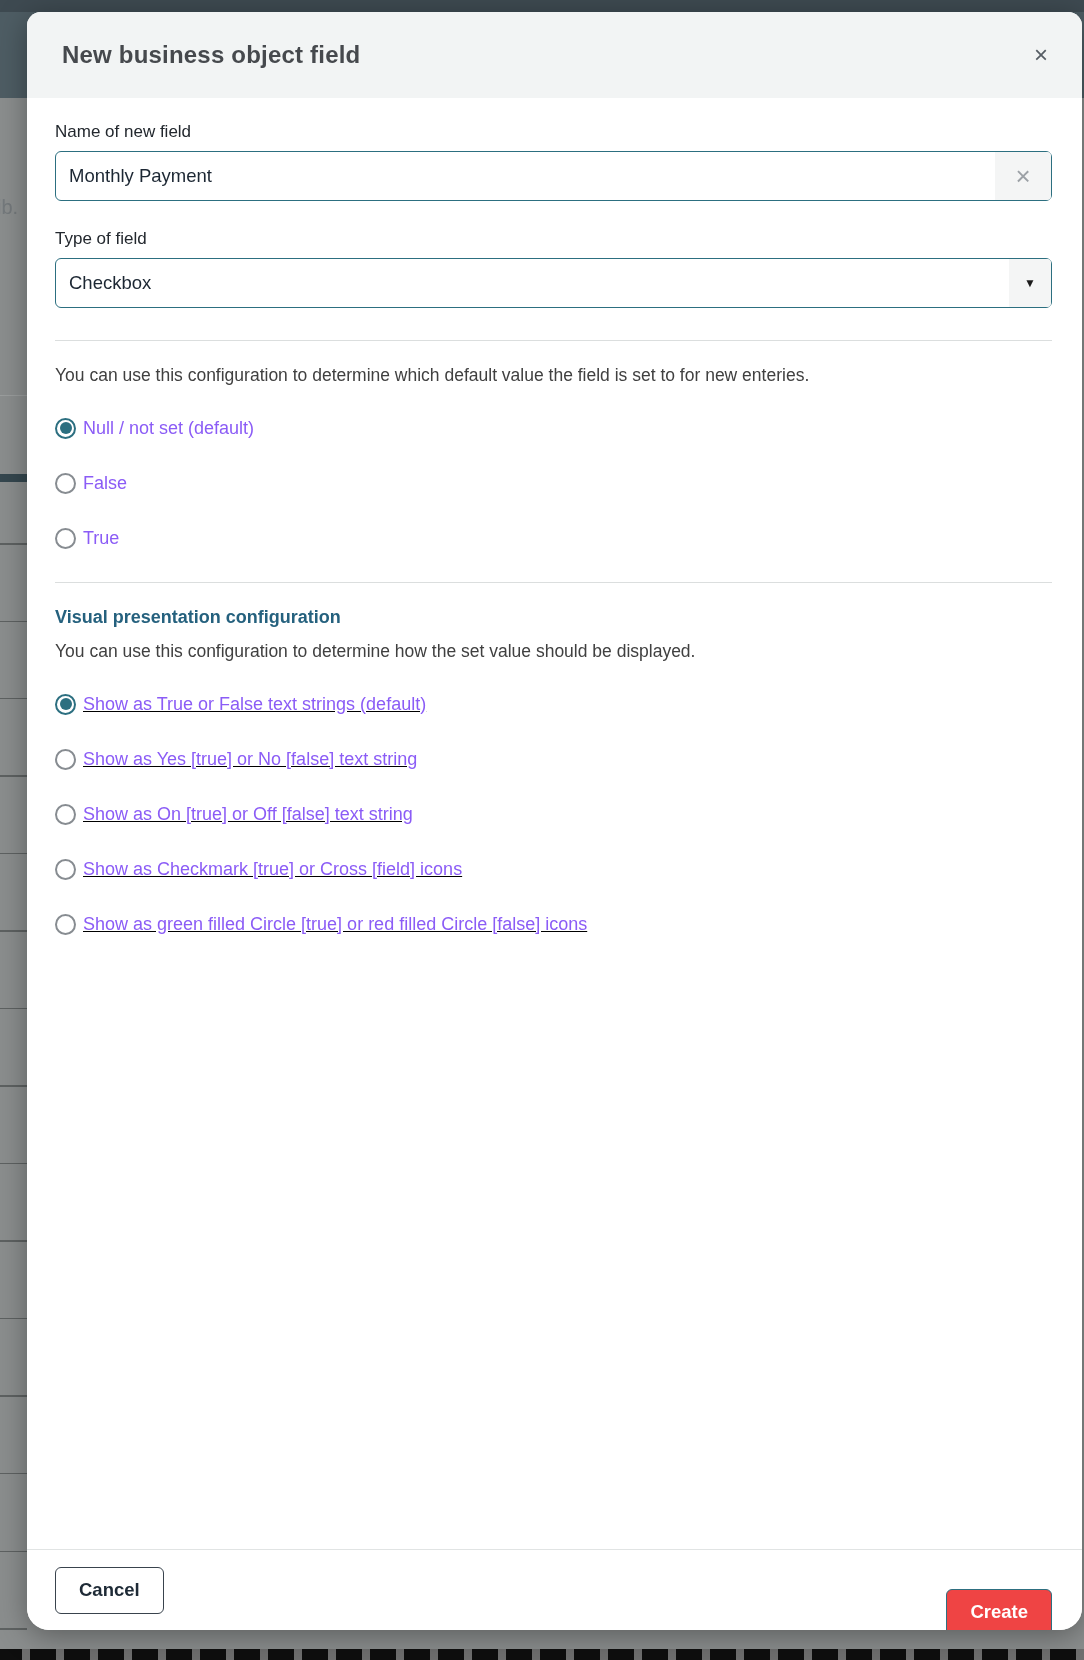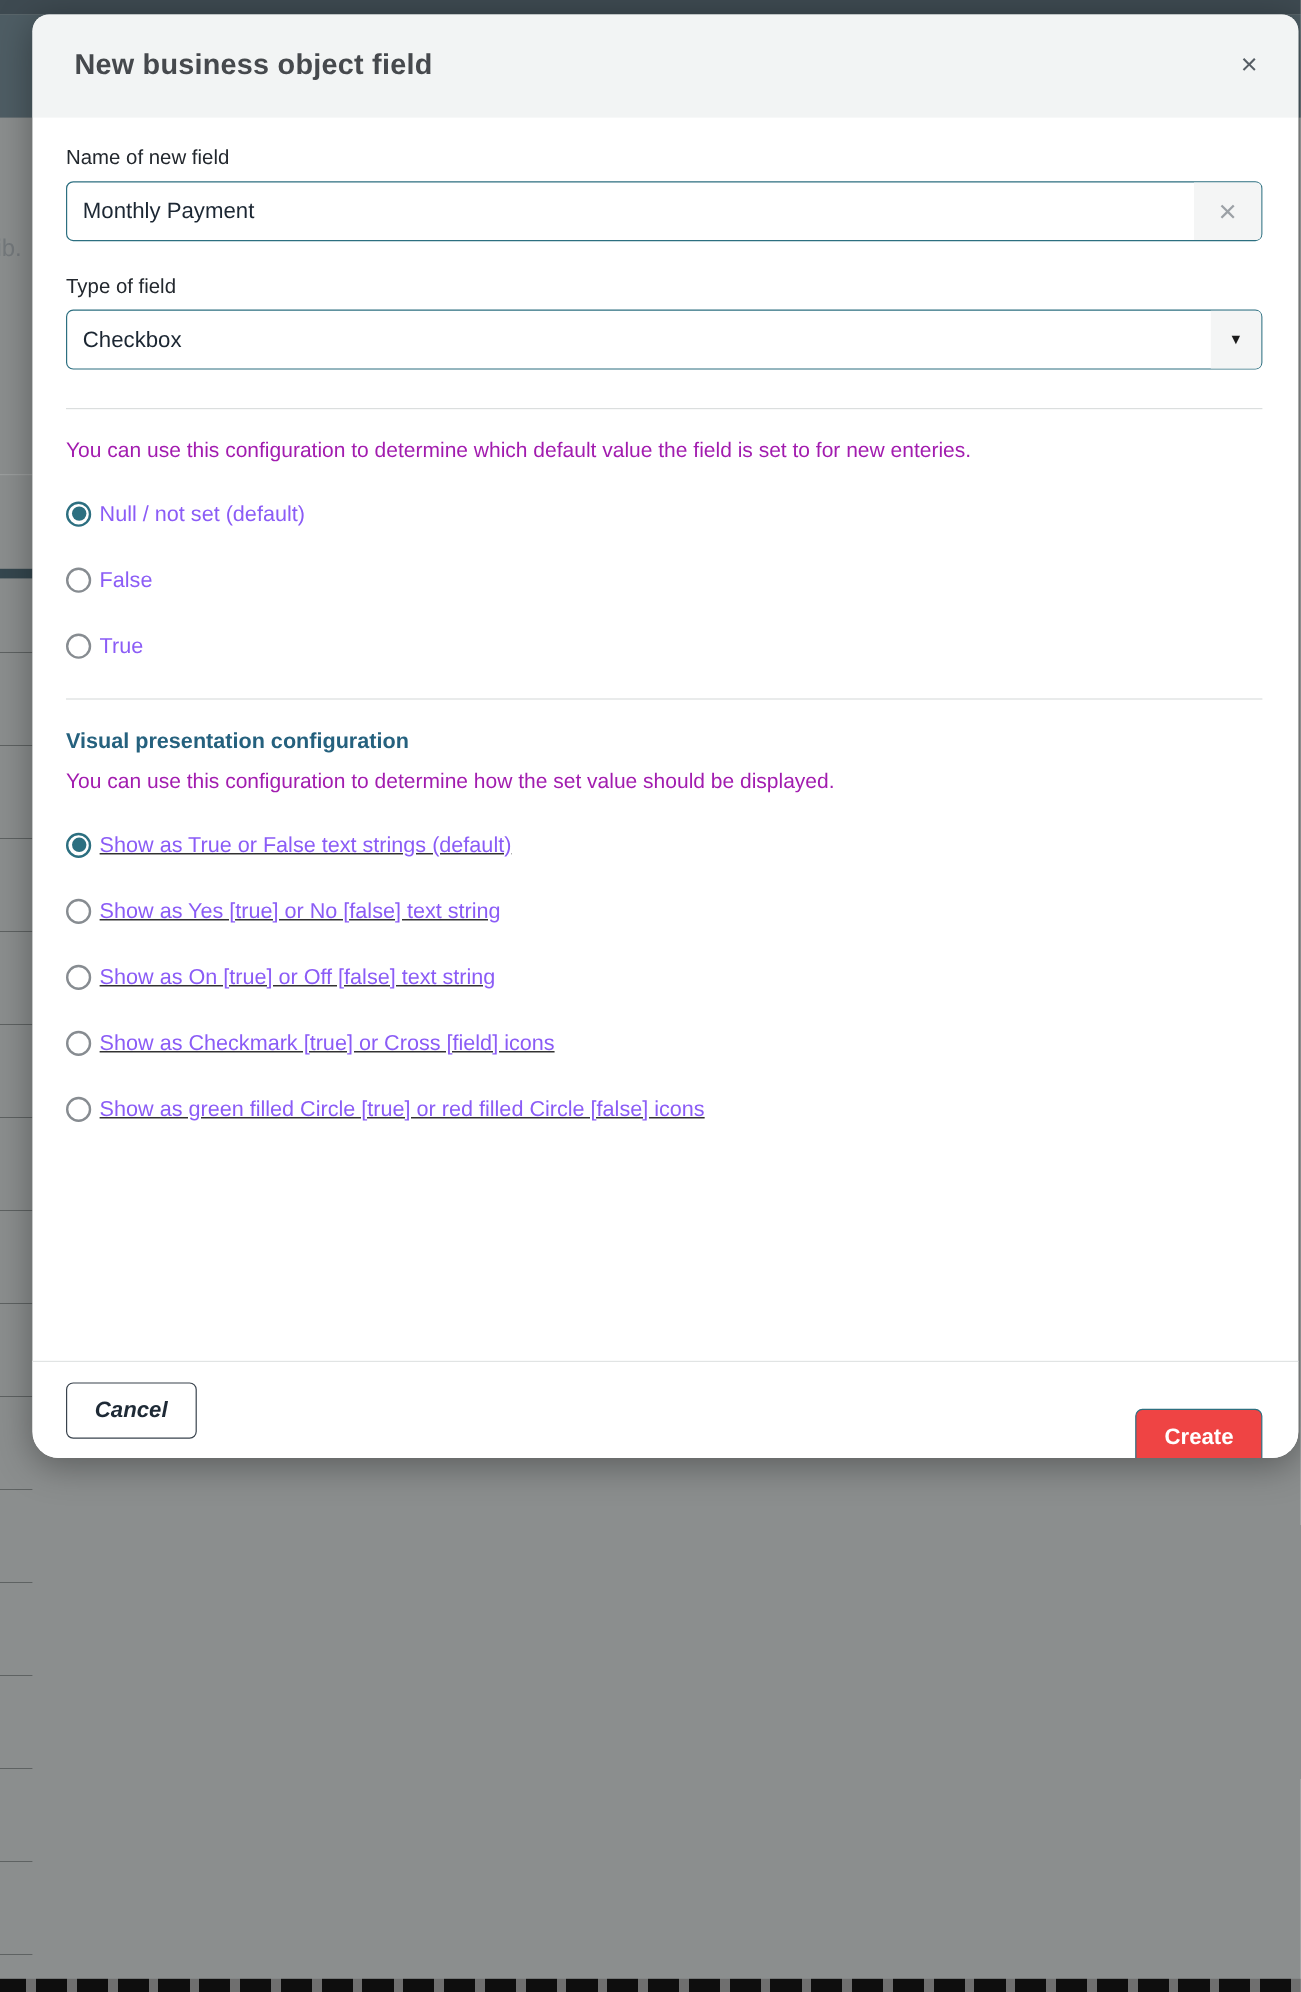--- a/index.html
+++ b/index.html
@@ -23,21 +23,21 @@
     position: absolute; left: 0; top: 467px; width: 27px; height: 1182px;
     background: repeating-linear-gradient(180deg, transparent 0 76px, #5E6262 76px 77.5px);
   }
   .bottom-strip {
     position: absolute; left: 0; top: 1649px; width: 100%; height: 11px;
     background: repeating-linear-gradient(90deg, #0E0E0E 0 22px, #6F6F6F 22px 30px, #0E0E0E 30px 34px);
   }
 
   
   .modal {
-    position: absolute; left: 27px; top: 12px; width: 1055px; height: 1203px;
+    position: absolute; left: 27px; top: 12px; width: 1055px; height: 1618px;
     background: #FFFFFF;
     border-radius: 14px 14px 22px 22px;
     box-shadow: 0 6px 30px rgba(0,0,0,0.35);
     overflow: hidden;
   }
   .modal-header {
     height: 86px; background: #F2F4F4;
     display: flex; align-items: center; justify-content: space-between;
     padding: 0 30px 0 35px;
   }
@@ -65,21 +65,21 @@
     display: flex; align-items: center; justify-content: center;
     cursor: pointer; font-family: "Liberation Sans", sans-serif;
   }
   .clear-glyph { font-size: 26px; color: #9CA1A6; line-height: 1; }
   .select-addon { width: 42px; }
   .dd-glyph { font-size: 12px; color: #1B1B1B; }
 
   .section-divider { border: none; border-top: 1px solid #DBDEDE; margin: 32px 0 24px 0; }
 
   .section-heading { font-size: 18px; font-weight: bold; color: #25617E; margin: 0 0 13px 0; }
-  .section-desc { font-size: 17.5px; color: #a21caf; margin: 0 0 30px 0; }
+  .section-desc { font-size: 17.5px; color: #404040; margin: 0 0 30px 0; }
 
   .radio-row { display: flex; align-items: center; height: 24px; margin-bottom: 31px; cursor: pointer; }
   .radio {
     width: 21px; height: 21px; border-radius: 50%;
     border: 2px solid #878C91; background: #fff;
     margin-right: 7px; flex: none; position: relative;
   }
   .radio.selected { border-color: #2C6F80; }
   .radio.selected::after {
     content: ""; position: absolute; inset: 2.5px;
@@ -92,21 +92,21 @@
   .modal-footer {
     position: absolute; left: 0; right: 0; bottom: 0; height: 81px;
     border-top: 1px solid #E1E4E4; background: #fff;
     display: flex; align-items: center; justify-content: space-between;
     padding: 0 30px 0 28px;
   }
   .btn {
     height: 47px; border-radius: 6px; font-size: 18.5px; font-weight: bold;
     padding: 0 23px; cursor: pointer; font-family: "Liberation Sans", sans-serif;
   }
-  .btn-cancel { background: #FFFFFF; border: 1.5px solid #39434D; color: #1E2A36; font-style: italic; }
+  .btn-cancel { background: #FFFFFF; border: 1.5px solid #39434D; color: #1E2A36; }
   .btn-create { background: #ef4444; border: 1.5px solid #2E6F80; color: #FFFFFF; margin-top: 44px; }
 </style>
 </head>
 <body>
 
 <div>
   <div class="topbar"></div>
   <div class="header-band"></div>
   <span class="bg-partial-text">ib.</span>
   <div class="bg-line-light"></div>

